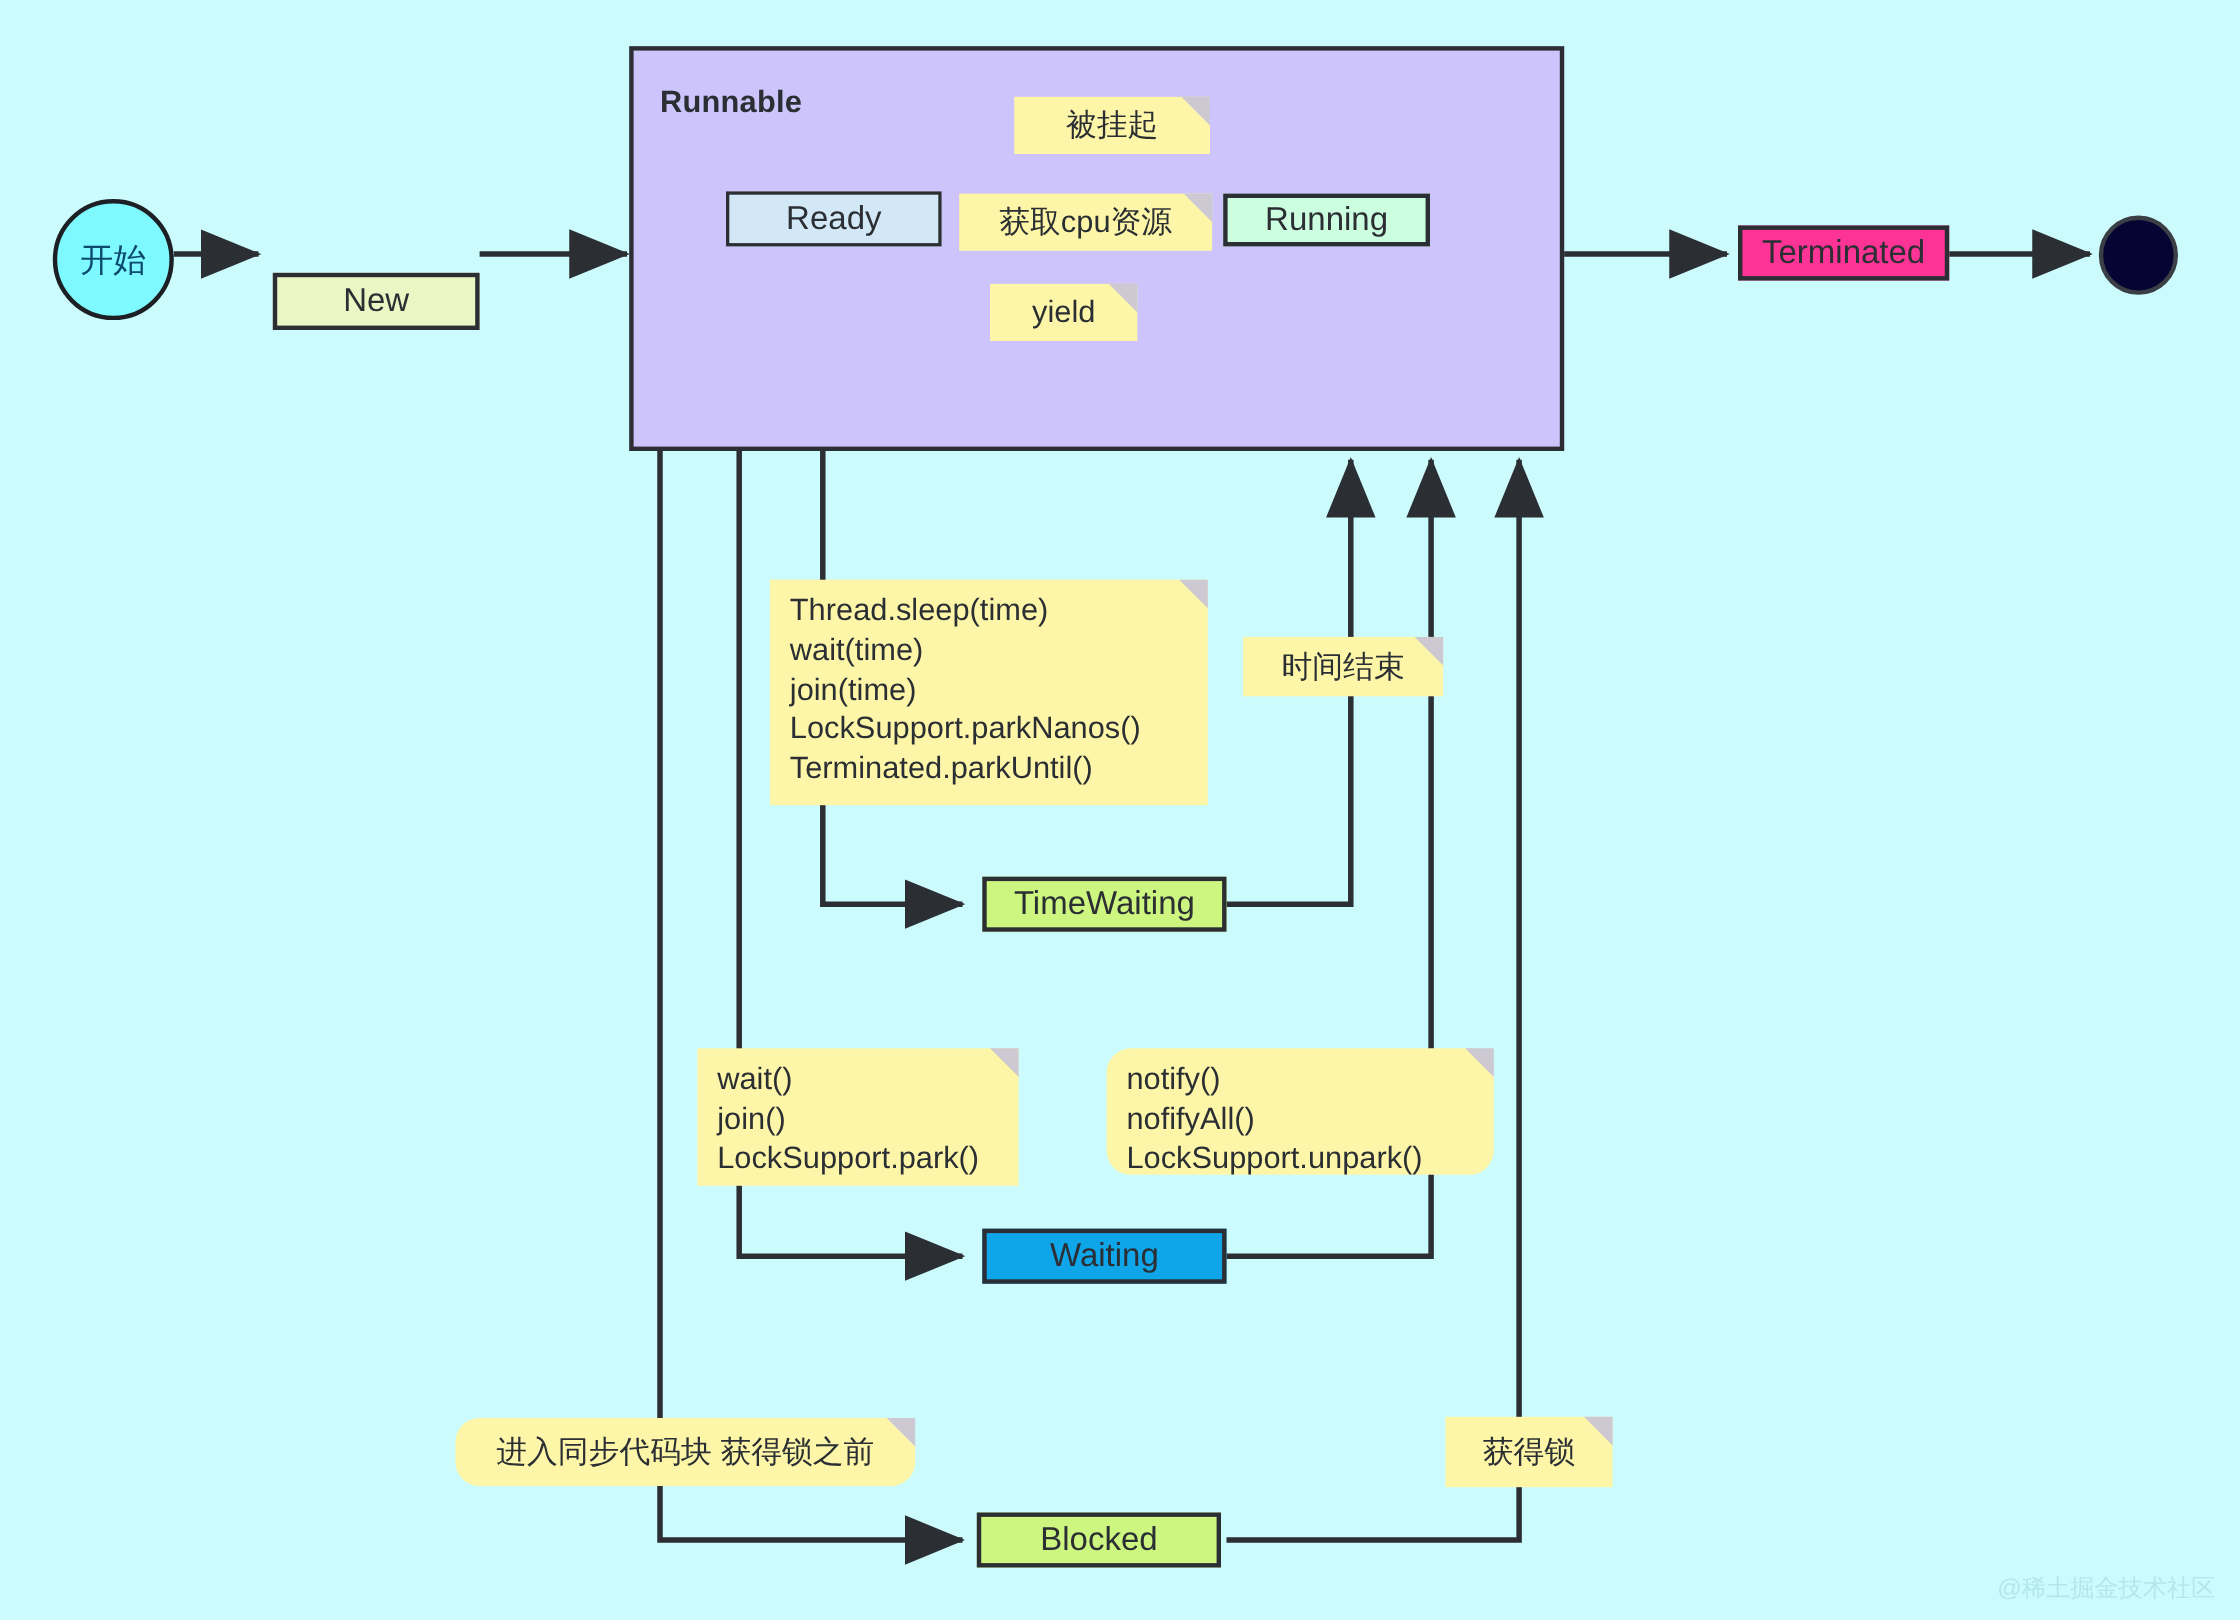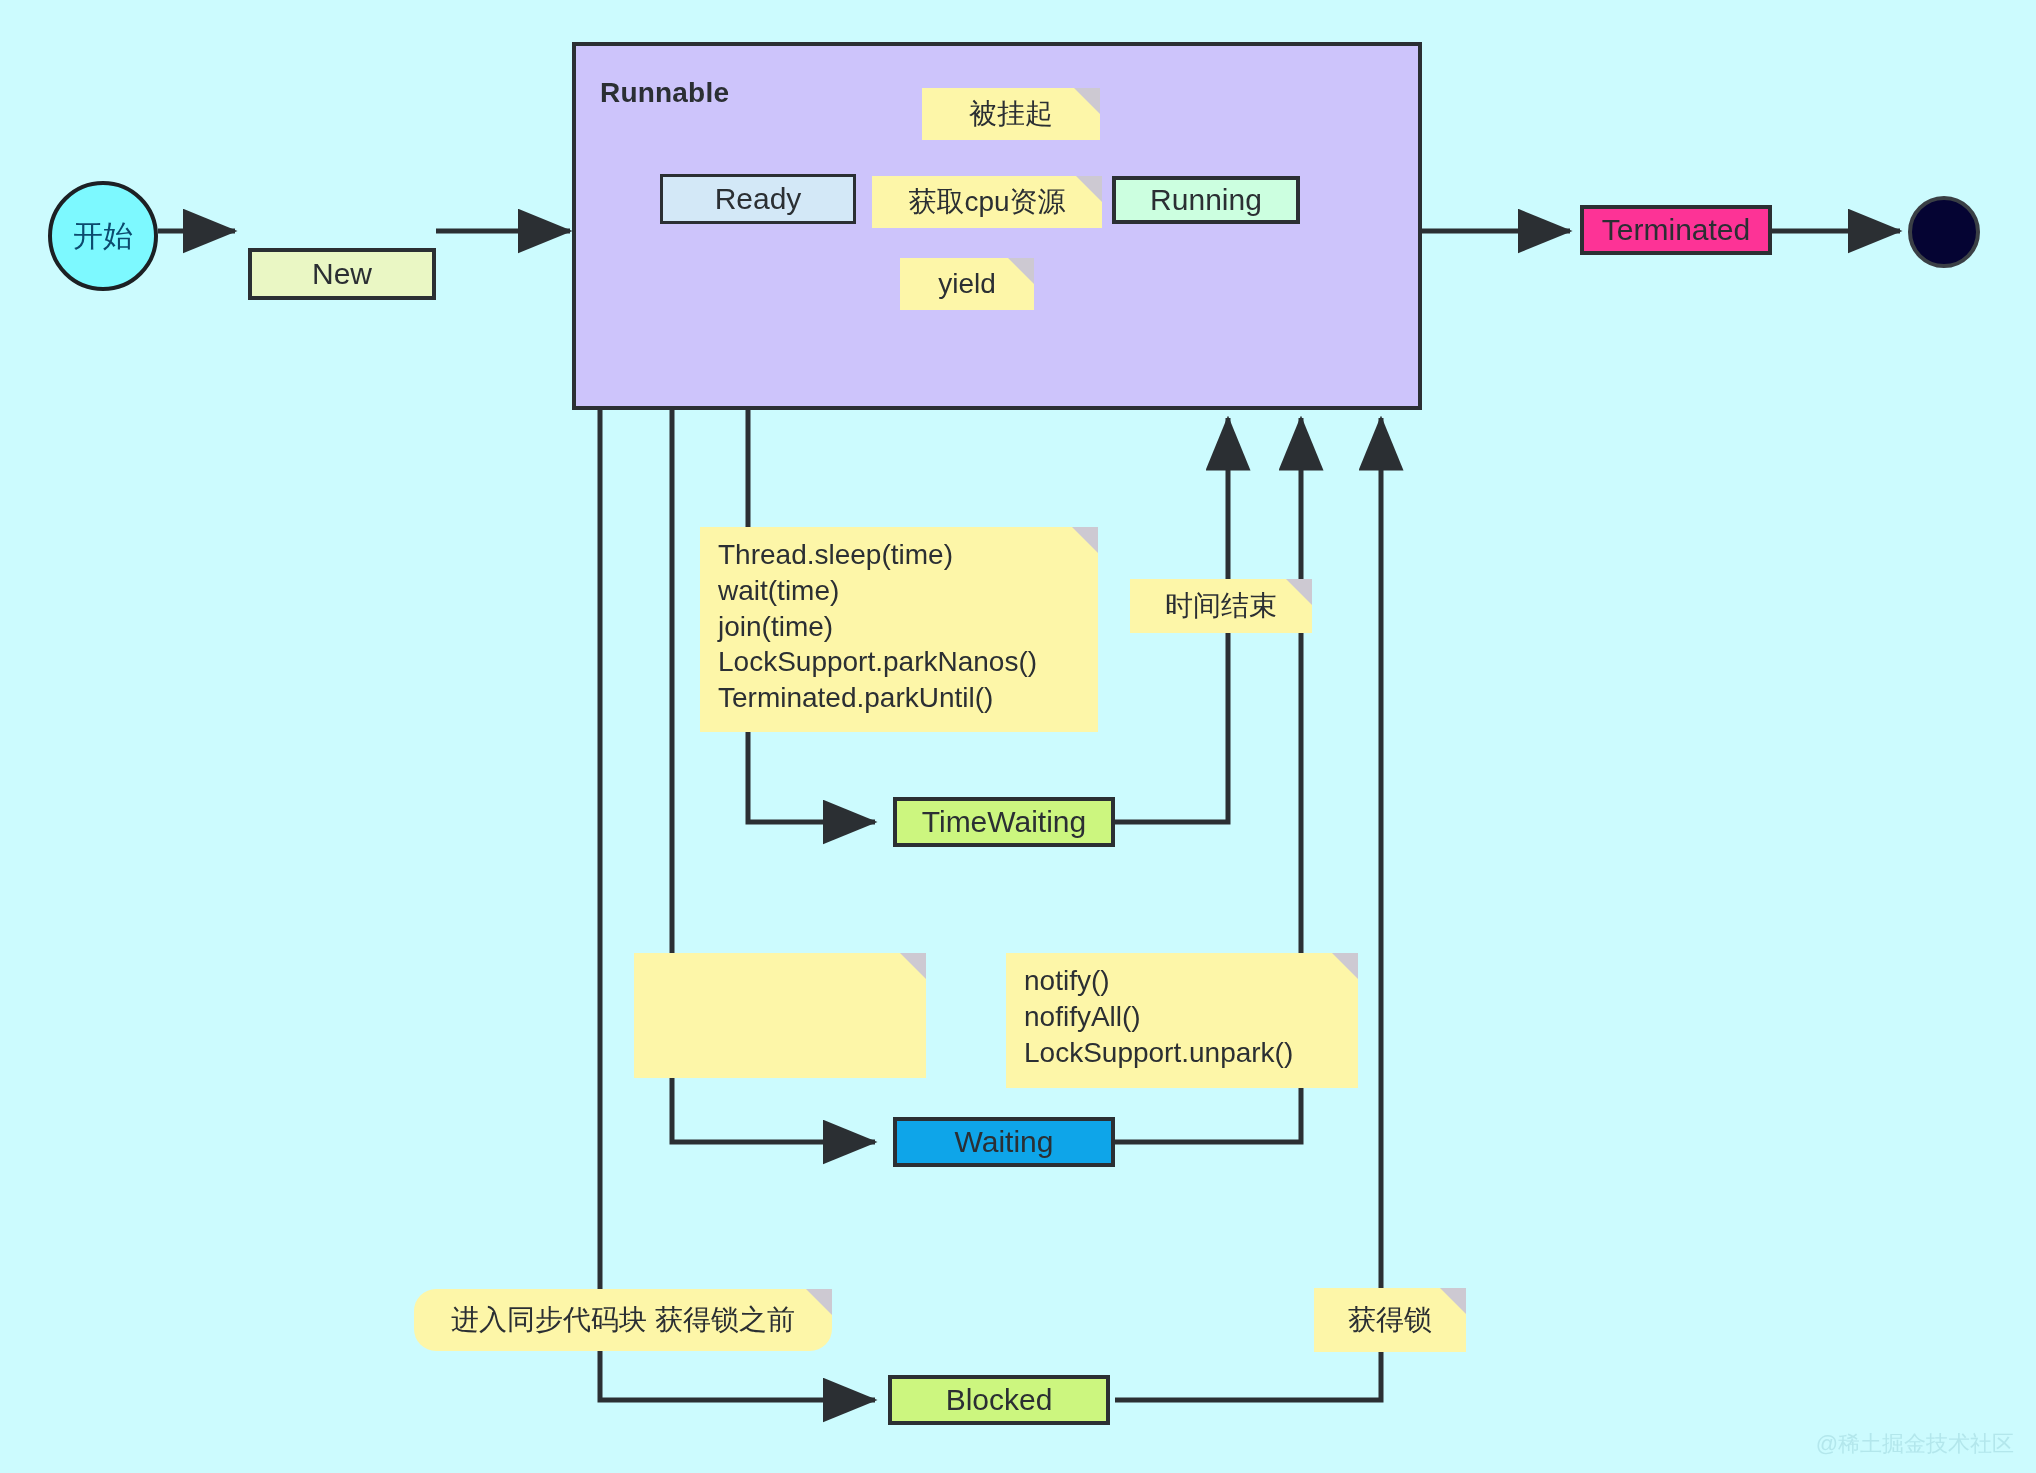--- a/index.html
+++ b/index.html
@@ -183,23 +183,26 @@
     <span class="fold"></span>
     <span class="lines">时间结束</span>
   </div>
 
   <div class="node" style="left:893px;top:797px;width:222px;height:50px;background:#ccf67f;">
     <span>TimeWaiting</span>
   </div>
 
   <div class="note" style="left:634px;top:953px;width:292px;height:125px;">
     <span class="fold"></span>
-  </div>
-
-  <div class="note" style="left:1006px;top:953px;width:352px;height:135px;">
+    <span class="lines">wait()
+join()
+LockSupport.park()</span>
+  </div>
+
+  <div class="note" style="left:1006px;top:953px;width:352px;height:115px;border-radius:22px;">
     <span class="fold"></span>
     <span class="lines">notify()
 nofifyAll()
 LockSupport.unpark()</span>
   </div>
 
   <div class="node" style="left:893px;top:1117px;width:222px;height:50px;background:#0ea5e9;">
     <span>Waiting</span>
   </div>
 

